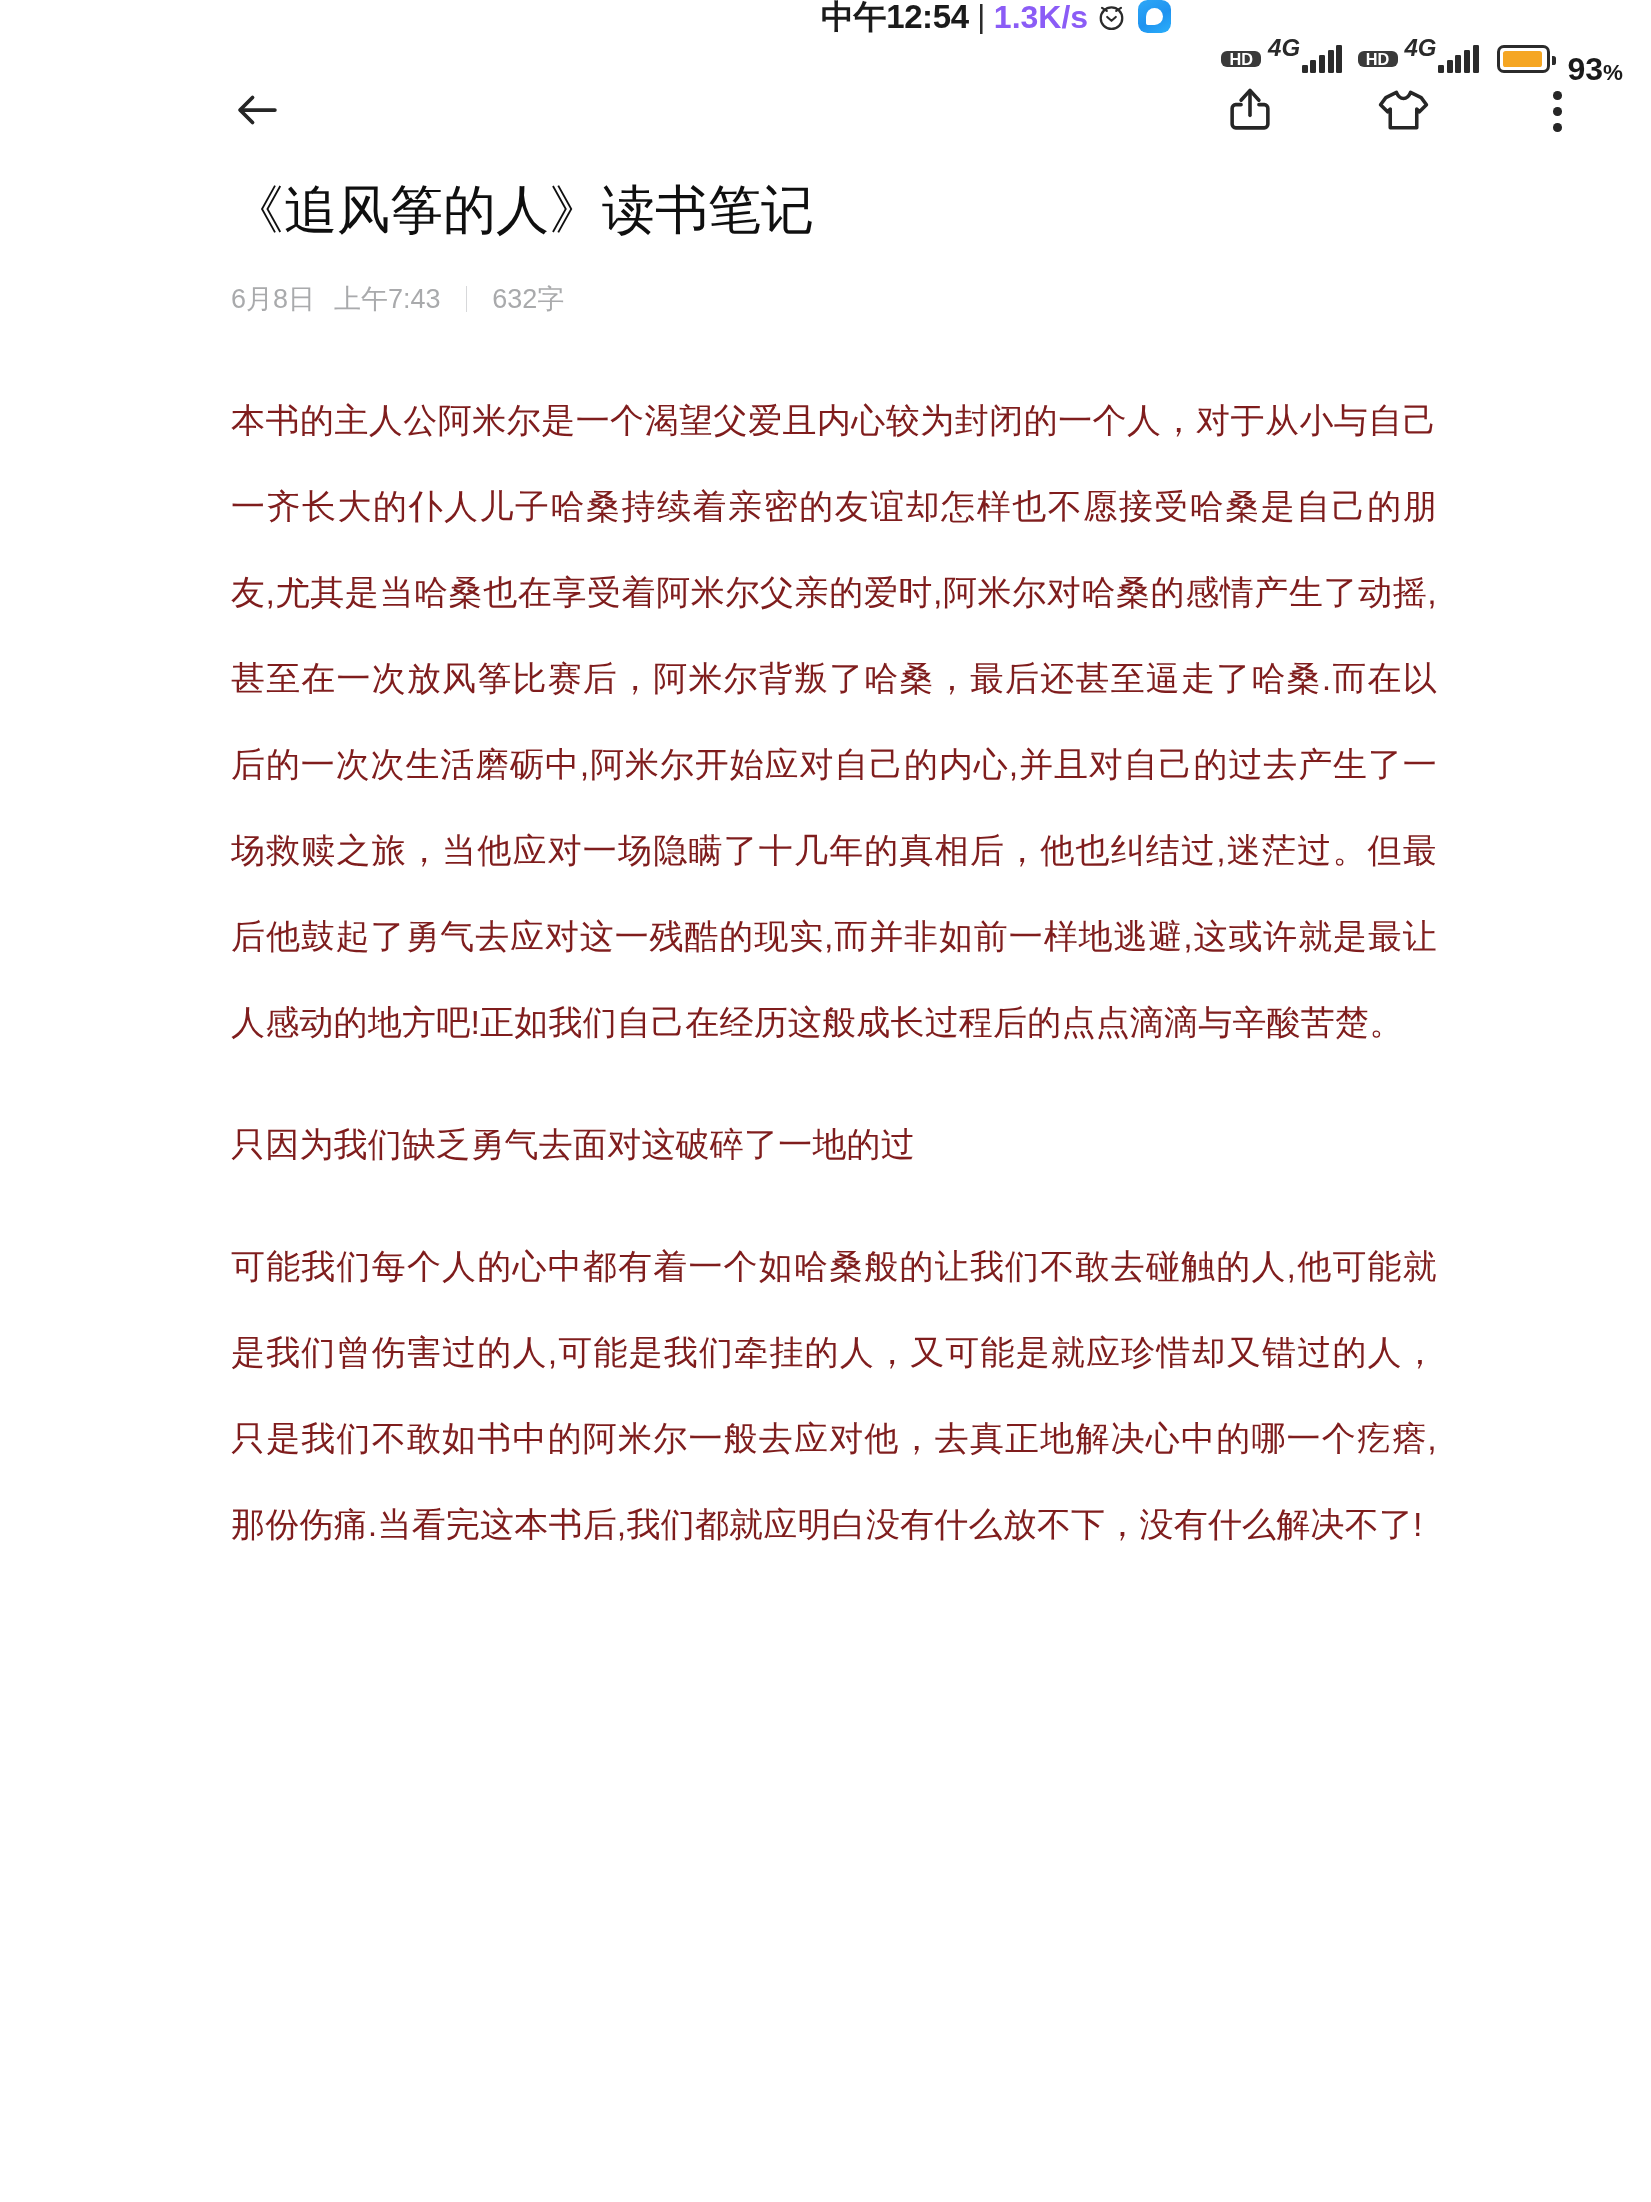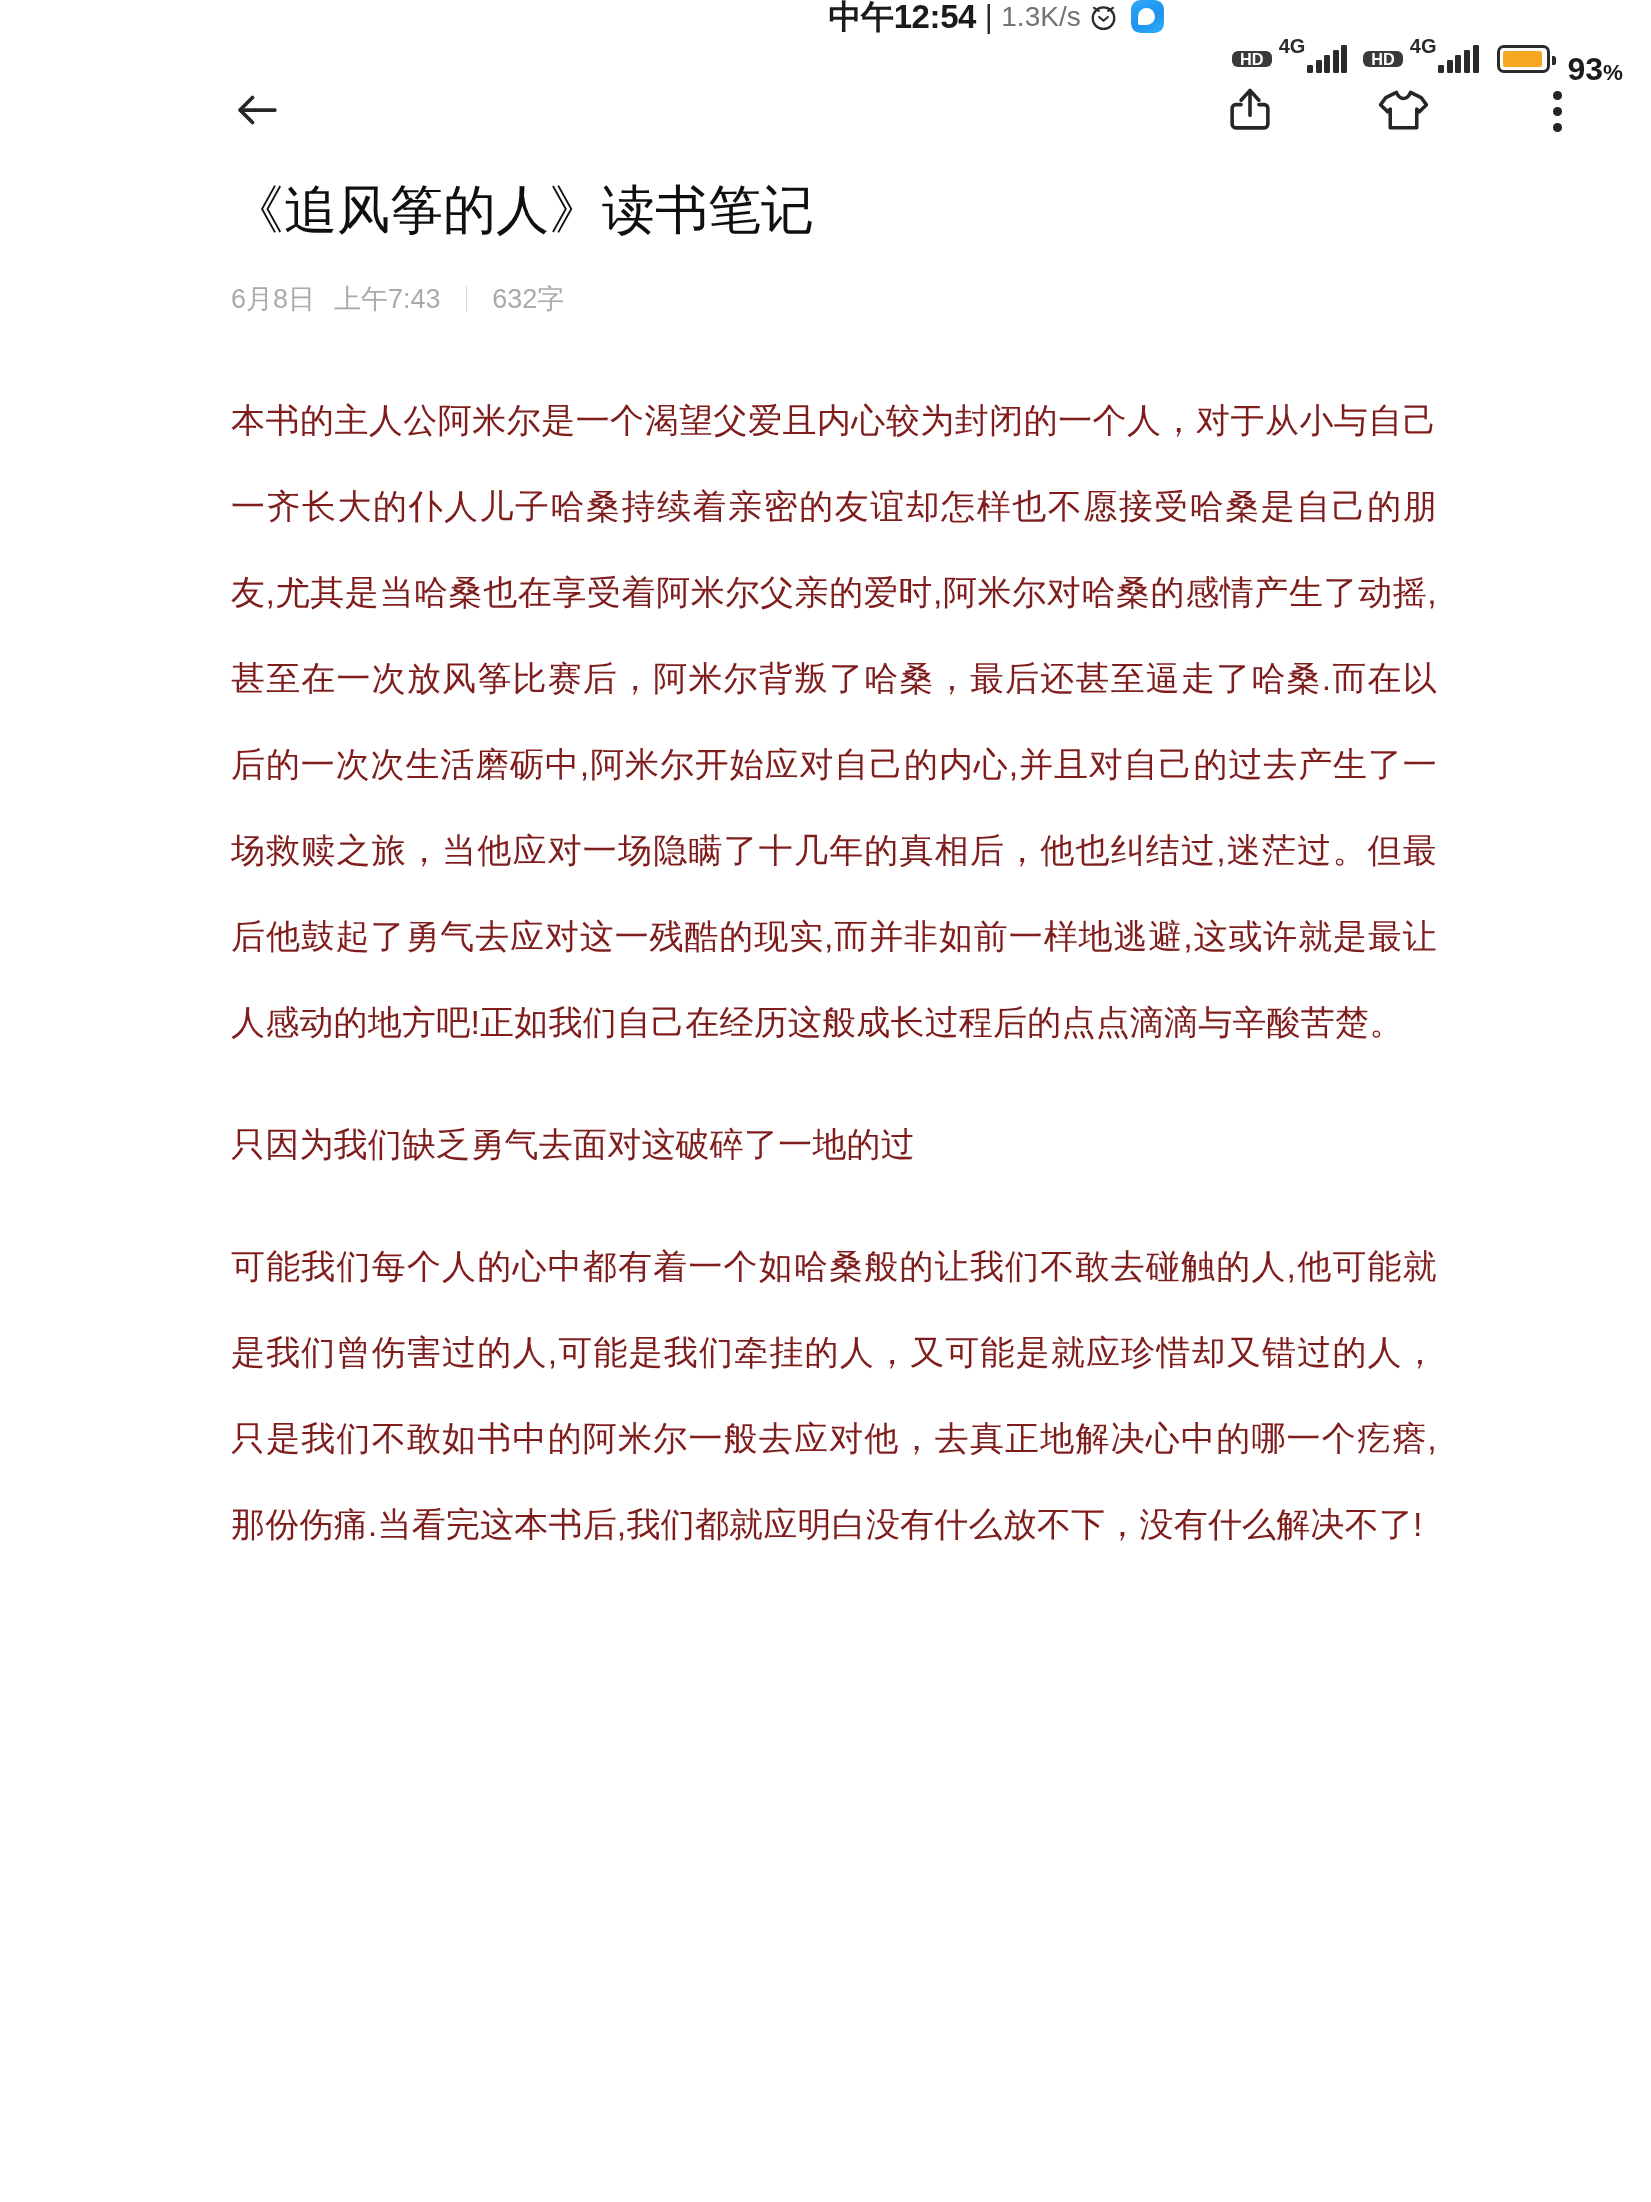--- a/index.html
+++ b/index.html
@@ -41,23 +41,23 @@
     line-height: 1;
     white-space: nowrap;
   }
   .status-sep {
     font-size: 31px;
     color: #2b2b2b;
     margin: 0 8.6px;
     line-height: 1;
   }
   .status-net {
-    font-size: 28px;
-    font-weight: 400;
-    color: #737373;
+    font-size: 32px;
+    font-weight: 700;
+    color: #8b5cf6;
     line-height: 1;
     white-space: nowrap;
   }
   .alarm-icon {
     width: 31px; height: 31px;
     margin-left: 7.7px;
     flex: 0 0 auto;
   }
   .app-badge {
     width: 33px; height: 33px;
@@ -88,27 +88,28 @@
     color: #ffffff;
     font-size: 16.3px;
     font-weight: 700;
     display: flex;
     align-items: center;
     justify-content: center;
     letter-spacing: 0px;
     flex: 0 0 auto;
   }
   .net-gen {
-    font-size: 20px;
+    font-size: 24px;
     font-weight: 600;
     color: #2a2a2a;
     margin-left: 6.9px;
     align-self: flex-start;
     margin-top: 3.4px;
     line-height: 1;
+    font-style: italic;
   }
   .bars {
     display: flex;
     align-items: flex-end;
     gap: 2.6px;
     height: 27.5px;
     margin-left: 1.7px;
     margin-right: 15.5px;
   }
   .bars i { display: block; width: 6px; background: #2b2b2b; border-radius: 1.3px; }

